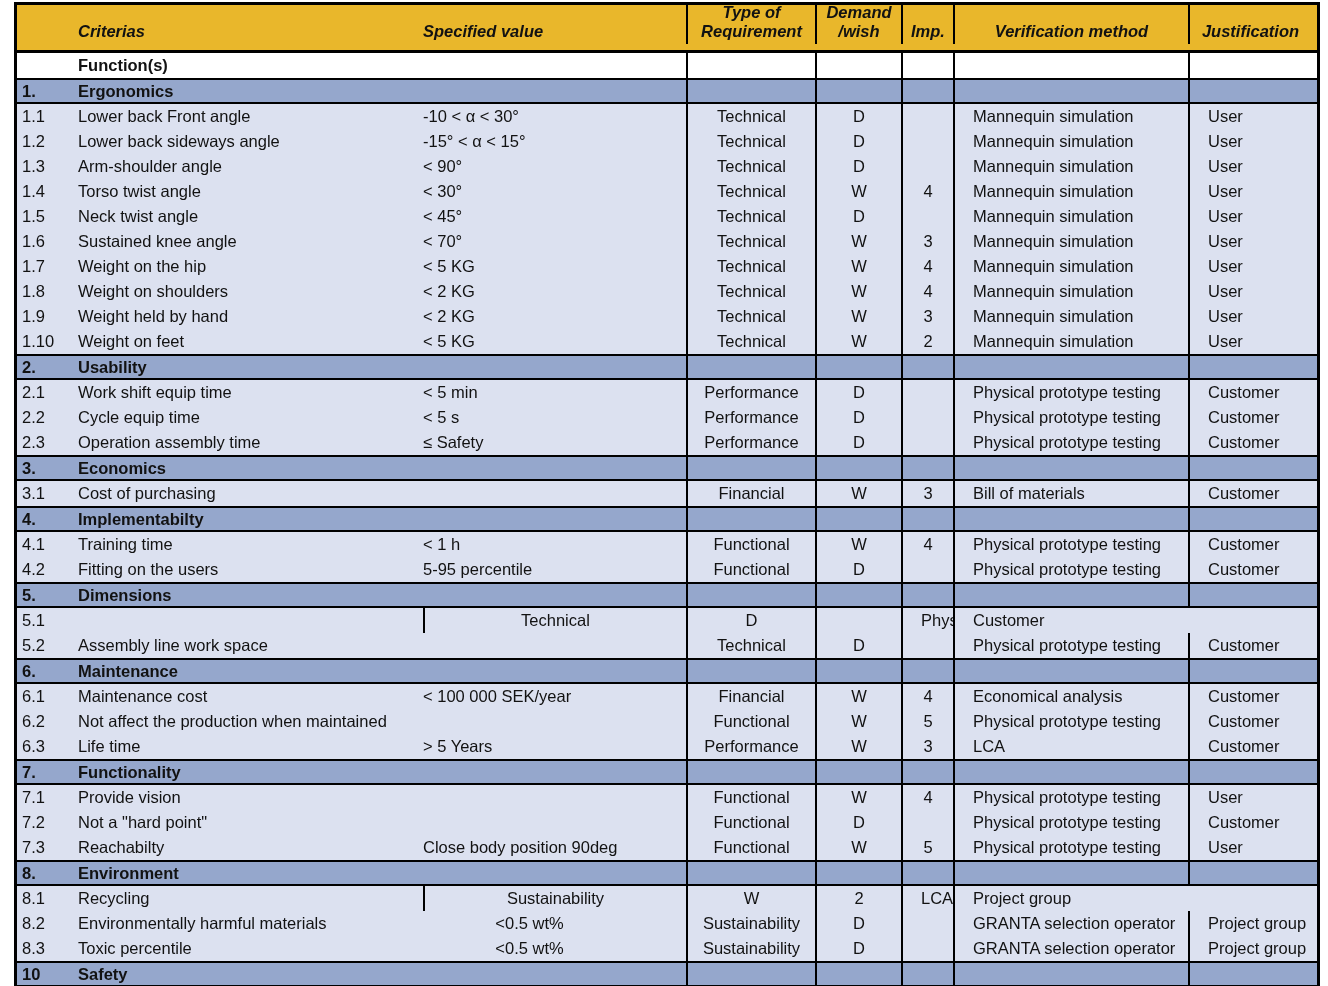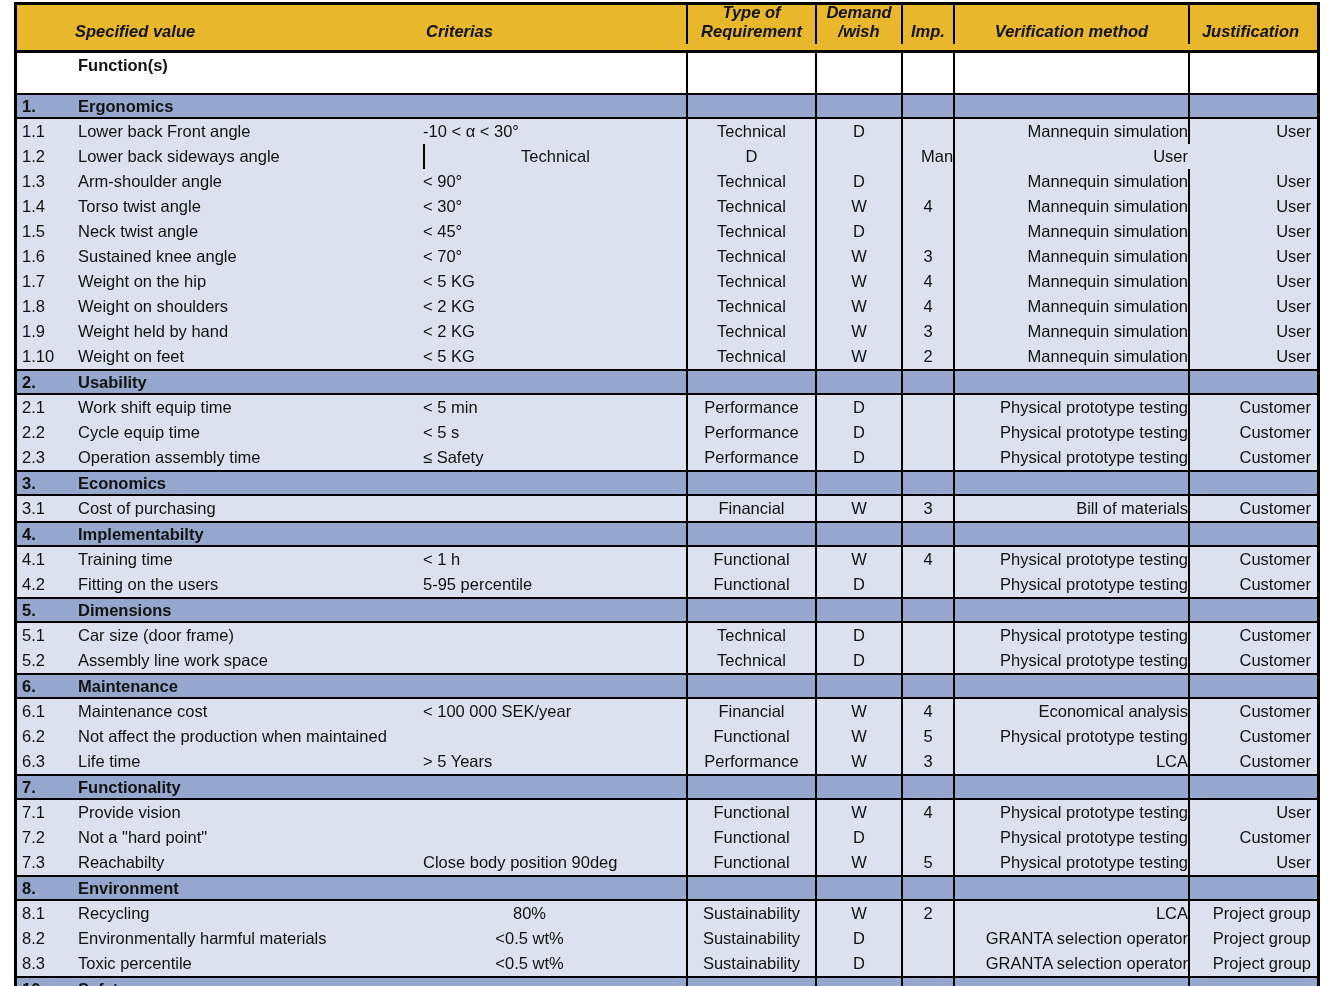--- a/index.html
+++ b/index.html
@@ -32,51 +32,51 @@
   }
   .header-row .cell{
     height:39px;box-sizing:border-box;
     display:flex;flex-direction:column;justify-content:flex-end;align-items:center;
     font-weight:bold;font-style:italic;line-height:1.15;padding-bottom:3px;
   }
   .header-row .cell.left{align-items:flex-start;}
 
   
   .function-row{background:var(--function_row_bg,#ffffff);}
-  .function-row .cell{height:40px;line-height:25px;}
+  .function-row .cell{height:25px;line-height:25px;}
   .function-row .crit{font-weight:bold;}
 
   
   .section-row{
     background:var(--section_bg,#95A7CC);
     border-top:2px solid var(--border,#000);
     border-bottom:2px solid var(--border,#000);
     box-sizing:border-box;height:26px;
   }
   .section-row .cell{height:22px;line-height:22px;font-weight:bold;}
 
   
   .item-row{background:var(--row_bg,#DCE1F0);}
   .item-row .cell{height:25px;line-height:25px;}
 
   .num{padding-left:5px;}
   .crit{padding-left:3px;}
   .val.center{text-align:center;padding-right:50px;}
   .type,.demand,.imp{text-align:center;}
-  .verif,.just{padding-left:18px;text-align:right;}
+  .verif,.just{padding-left:18px;}
 </style>
 </head>
 <body>
 
 <div class="reqtable">
 
   <div class="row header-row">
     <div class="cell c1"></div>
+    <div class="cell c2 left crit">Criterias</div>
     <div class="cell c3 left">Specified value</div>
-    <div class="cell c2 left crit">Criterias</div>
     <div class="cell c4">
       <span>Type of</span>
       <span>Requirement</span>
     </div>
     <div class="cell c5">
       <span>Demand</span>
       <span>/wish</span>
     </div>
     <div class="cell c6">Imp.</div>
     <div class="cell c7">Verification method</div>
@@ -113,20 +113,21 @@
     <div class="cell c4 type">Technical</div>
     <div class="cell c5 demand">D</div>
     <div class="cell c6 imp"></div>
     <div class="cell c7 verif">Mannequin simulation</div>
     <div class="cell c8 just">User</div>
   </div>
 
   <div class="row item-row">
     <div class="cell c1 num">1.2</div>
     <div class="cell c2 crit">Lower back sideways angle</div>
+    <div class="cell c3 val">-15° &lt; α &lt; 15°</div>
     <div class="cell c4 type">Technical</div>
     <div class="cell c5 demand">D</div>
     <div class="cell c6 imp"></div>
     <div class="cell c7 verif">Mannequin simulation</div>
     <div class="cell c8 just">User</div>
   </div>
 
   <div class="row item-row">
     <div class="cell c1 num">1.3</div>
     <div class="cell c2 crit">Arm-shoulder angle</div>
@@ -320,21 +321,20 @@
     <div class="cell c3"></div>
     <div class="cell c4"></div>
     <div class="cell c5"></div>
     <div class="cell c6"></div>
     <div class="cell c7"></div>
     <div class="cell c8"></div>
   </div>
 
   <div class="row item-row">
     <div class="cell c1 num">5.1</div>
-    <div class="cell c2 crit">Car size (door frame)</div>
     <div class="cell c3 val"></div>
     <div class="cell c4 type">Technical</div>
     <div class="cell c5 demand">D</div>
     <div class="cell c6 imp"></div>
     <div class="cell c7 verif">Physical prototype testing</div>
     <div class="cell c8 just">Customer</div>
   </div>
 
   <div class="row item-row">
     <div class="cell c1 num">5.2</div>
@@ -442,21 +442,20 @@
     <div class="cell c4"></div>
     <div class="cell c5"></div>
     <div class="cell c6"></div>
     <div class="cell c7"></div>
     <div class="cell c8"></div>
   </div>
 
   <div class="row item-row">
     <div class="cell c1 num">8.1</div>
     <div class="cell c2 crit">Recycling</div>
-    <div class="cell c3 val center">80%</div>
     <div class="cell c4 type">Sustainability</div>
     <div class="cell c5 demand">W</div>
     <div class="cell c6 imp">2</div>
     <div class="cell c7 verif">LCA</div>
     <div class="cell c8 just">Project group</div>
   </div>
 
   <div class="row item-row">
     <div class="cell c1 num">8.2</div>
     <div class="cell c2 crit">Environmentally harmful materials</div>

